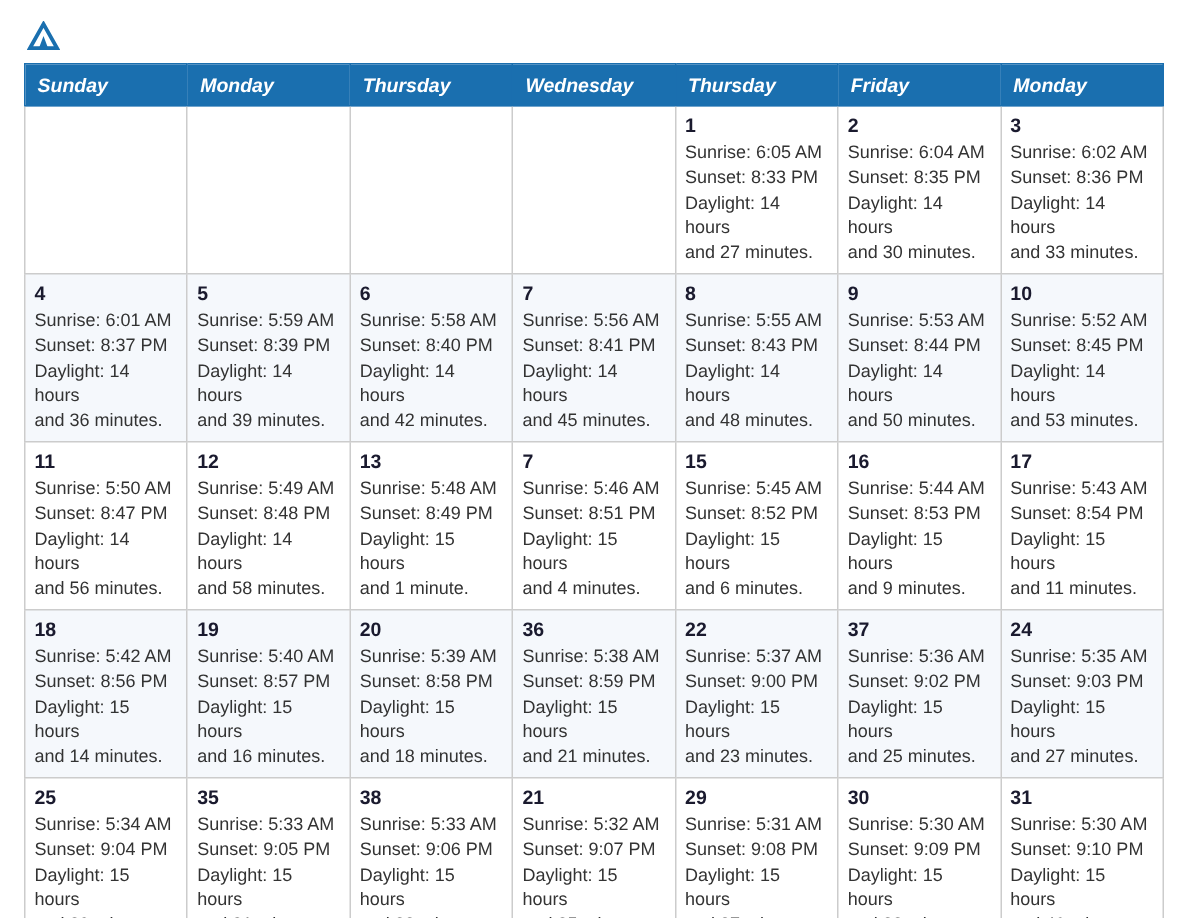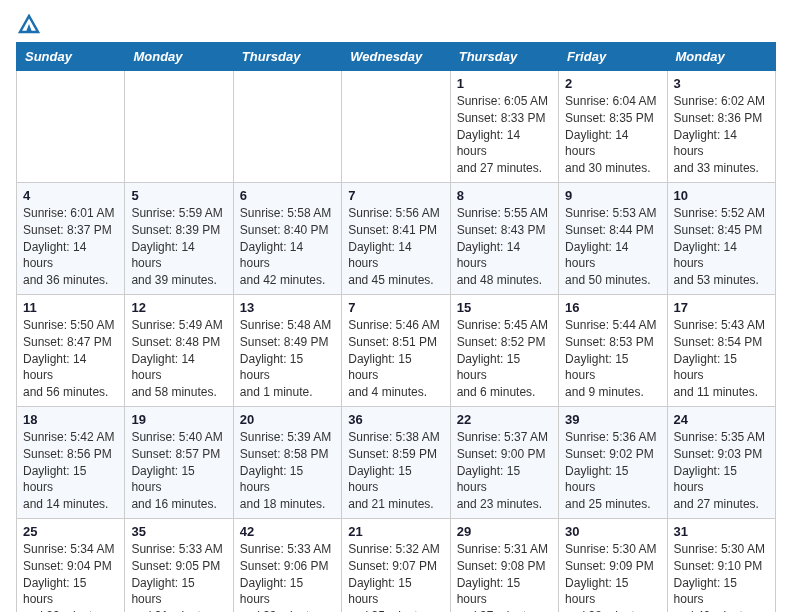--- a/index.html
+++ b/index.html
@@ -216,39 +216,39 @@
         </td>
         <td>
           <div class="day-num">36</div>
           <div class="day-info">Sunrise: 5:38 AM<br>Sunset: 8:59 PM<br>Daylight: 15 hours<br>and 21 minutes.</div>
         </td>
         <td>
           <div class="day-num">22</div>
           <div class="day-info">Sunrise: 5:37 AM<br>Sunset: 9:00 PM<br>Daylight: 15 hours<br>and 23 minutes.</div>
         </td>
         <td>
-          <div class="day-num">39</div>
+          <div class="day-num">37</div>
           <div class="day-info">Sunrise: 5:36 AM<br>Sunset: 9:02 PM<br>Daylight: 15 hours<br>and 25 minutes.</div>
         </td>
         <td>
           <div class="day-num">24</div>
           <div class="day-info">Sunrise: 5:35 AM<br>Sunset: 9:03 PM<br>Daylight: 15 hours<br>and 27 minutes.</div>
         </td>
       </tr>
       <tr>
         <td>
           <div class="day-num">25</div>
           <div class="day-info">Sunrise: 5:34 AM<br>Sunset: 9:04 PM<br>Daylight: 15 hours<br>and 29 minutes.</div>
         </td>
         <td>
           <div class="day-num">35</div>
           <div class="day-info">Sunrise: 5:33 AM<br>Sunset: 9:05 PM<br>Daylight: 15 hours<br>and 31 minutes.</div>
         </td>
         <td>
-          <div class="day-num">42</div>
+          <div class="day-num">38</div>
           <div class="day-info">Sunrise: 5:33 AM<br>Sunset: 9:06 PM<br>Daylight: 15 hours<br>and 33 minutes.</div>
         </td>
         <td>
           <div class="day-num">21</div>
           <div class="day-info">Sunrise: 5:32 AM<br>Sunset: 9:07 PM<br>Daylight: 15 hours<br>and 35 minutes.</div>
         </td>
         <td>
           <div class="day-num">29</div>
           <div class="day-info">Sunrise: 5:31 AM<br>Sunset: 9:08 PM<br>Daylight: 15 hours<br>and 37 minutes.</div>
         </td>

